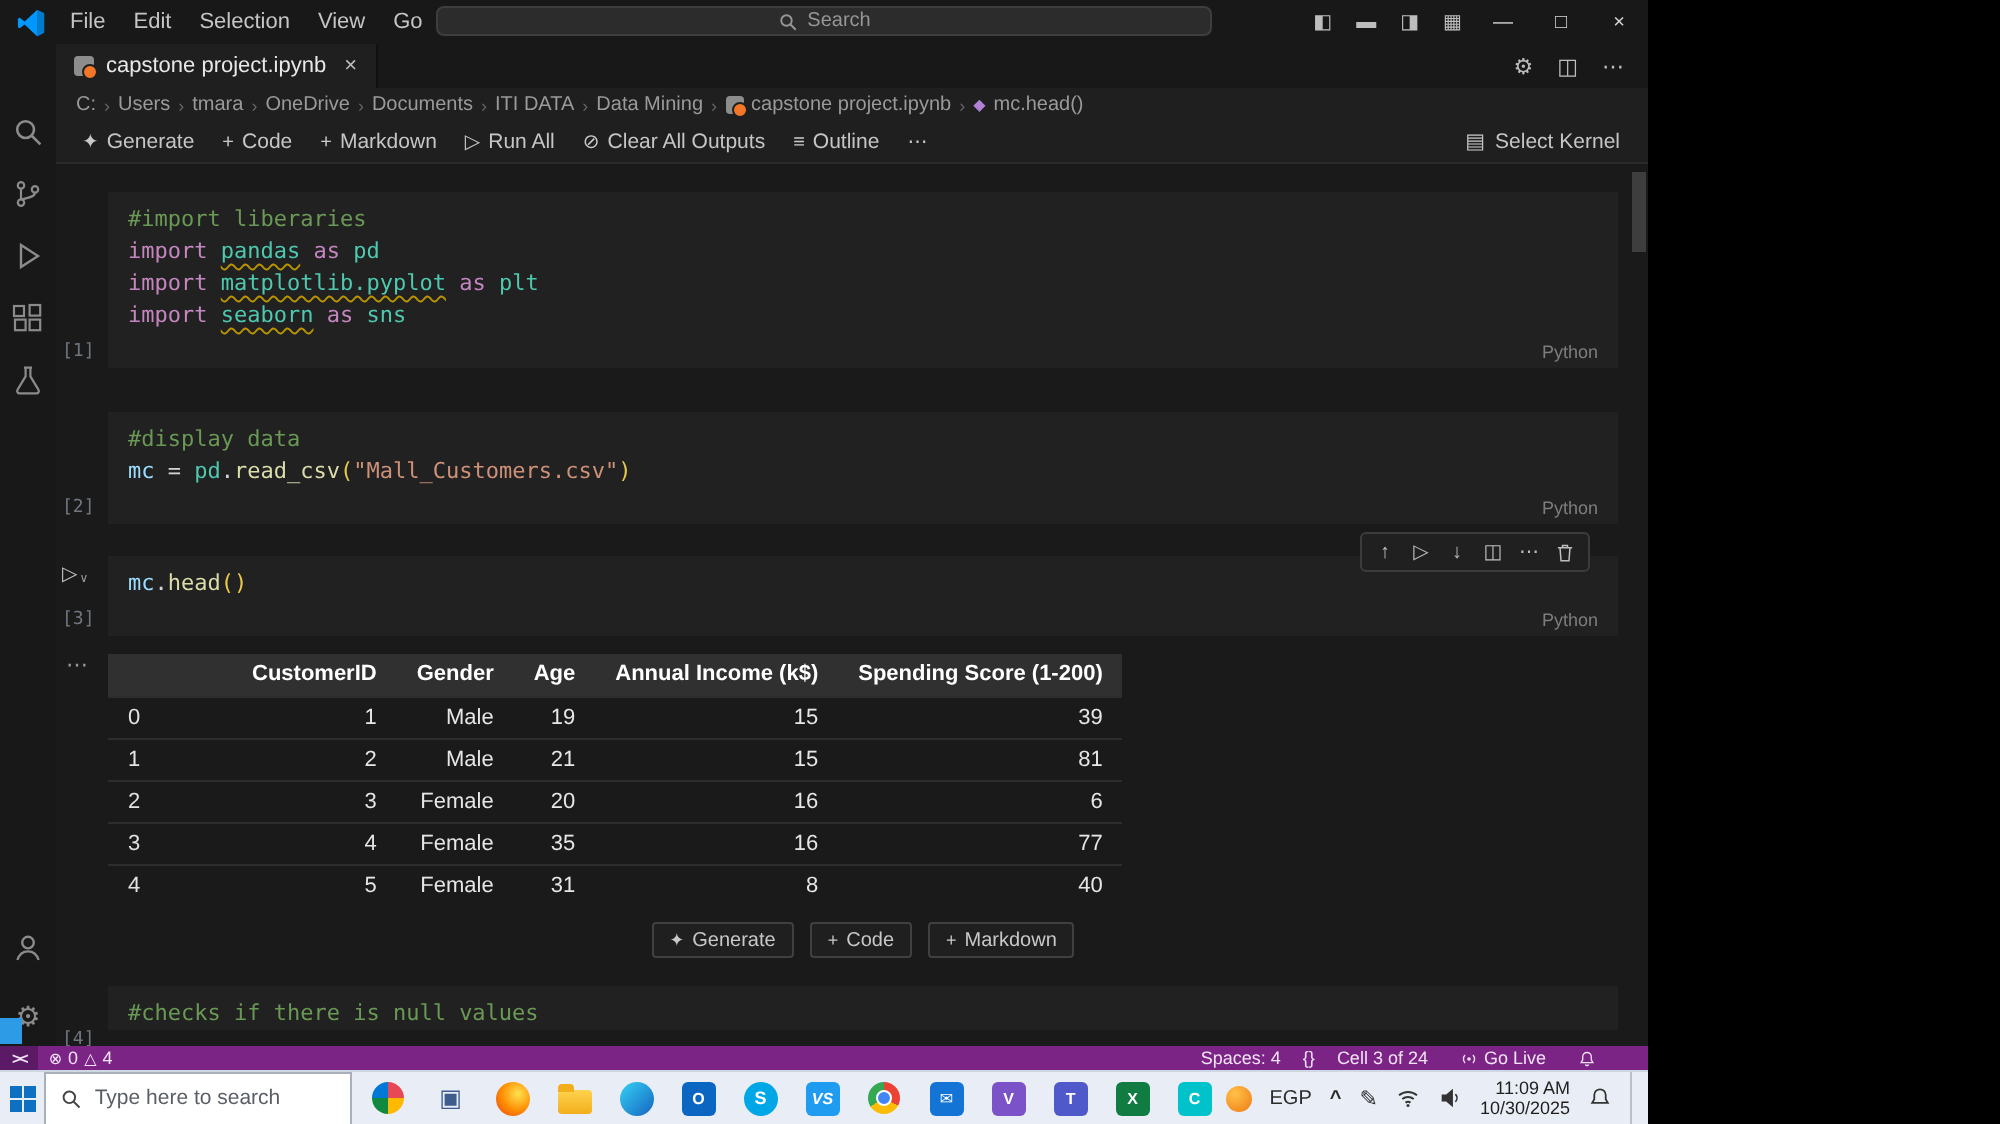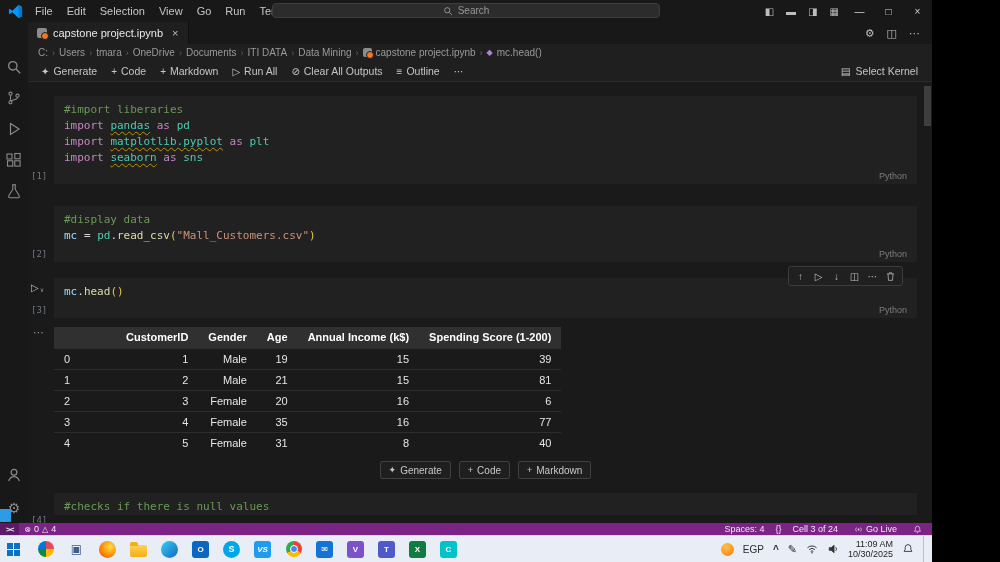--- a/index.html
+++ b/index.html
@@ -1,18 +1,18 @@
 <!DOCTYPE html>
 <html><head>
 <meta charset="utf-8">
 <style>
   *{margin:0;padding:0;box-sizing:border-box}
   html,body{background:#000}
   body{font-family:"Liberation Sans","DejaVu Sans",sans-serif;-webkit-font-smoothing:antialiased}
-  .screen{position:relative;width:932px;height:562px;background:#1a1a1a;overflow:hidden;color:#ccc}
+  .screen{position:relative;width:824px;height:562px;background:#1a1a1a;overflow:hidden;color:#ccc}
 
   
   .titlebar{position:absolute;top:0;left:0;right:0;height:22px;background:#181818;display:flex;align-items:center;font-size:11px;color:#c5c5c5;z-index:10}
   .vslogo{width:15px;height:15px;margin:0 5px 0 8px;flex:none}
   .menus{display:flex}
   .menu-item{padding:0 7px;line-height:22px}
   .nav-arrows{position:absolute;left:278px;top:0;display:flex;gap:13px;line-height:22px;color:#c5c5c5;font-size:11px}
   .cmd{position:absolute;left:50%;top:3px;transform:translateX(-50%);width:388px;height:15px;background:#2c2c2c;border:1px solid #3e3e3e;border-radius:4px;display:flex;align-items:center;justify-content:center;gap:5px;font-size:10px;color:#969696}
   .cmd svg{width:10px;height:10px}
   .tb-right{position:absolute;right:0;top:0;height:22px;display:flex;align-items:center}
@@ -82,21 +82,21 @@
   .addbtn .ico{font-size:9px}
 
   
   .vthumb{position:absolute;right:1px;top:86px;width:7px;height:40px;background:#3e3e3e;z-index:7}
 
   
   .statusbar{position:absolute;left:0;right:0;top:523px;height:12px;background:#7b2486;display:flex;align-items:center;font-size:9px;color:#f2e4f6;z-index:12}
   .sb-remote{background:#5c1a66;height:100%;display:flex;align-items:center;padding:0 6px;font-weight:700;font-size:8px;letter-spacing:-1px}
   .sb-item{display:flex;align-items:center;gap:3px;padding:0 5px}
   .sb-ic{font-size:8px}
-  .sb-right{margin-left:auto;display:flex;align-items:center;gap:11px;padding-right:10px}
+  .sb-right{margin-left:auto;display:flex;align-items:center;gap:11px;padding-right:26px}
   .sb-right svg{width:9px;height:9px;display:block}
 
   
   .taskbar{position:absolute;left:0;right:0;bottom:0;height:27px;background:#e9eef6;border-top:1px solid #cfd7e2;display:flex;align-items:center;color:#333;z-index:15}
   .startbtn{width:27px;height:27px;display:flex;align-items:center;justify-content:center}
   .winlogo{display:grid;grid-template-columns:6px 6px;grid-template-rows:6px 6px;gap:1px}
   .winlogo i{background:#0e70c0}
   .tsearch{width:182px;height:27px;background:#fff;border:1px solid #a9b0bc;display:flex;align-items:center;gap:6px;padding:0 7px;font-size:10.5px;color:#5a5f66}
   .tsearch svg{width:11px;height:11px;flex:none;color:#444}
   .apps{display:flex;align-items:center;margin-left:3px}
@@ -467,20 +467,27 @@
 
   <div class="taskbar">
     <span class="startbtn">
       <span class="winlogo">
           <i></i>
           <i></i>
           <i></i>
           <i></i>
         </span>
     </span>
+    <div class="tsearch">
+      <svg viewBox="0 0 16 16" fill="none" stroke="currentColor" stroke-width="1.4">
+          <circle cx="6.8" cy="6.8" r="4.2"></circle>
+          <path d="M10 10l4.2 4.2"></path>
+        </svg>
+      <span>Type here to search</span>
+    </div>
     <div class="apps" id="apps">
         <span class="app">
           <span class="pinwheel"></span>
         </span>
         <span class="app">
           <span class="glyphic" style="color: rgb(63, 93, 140);">▣</span>
         </span>
         <span class="app">
           <span class="circle" style="background: radial-gradient(circle at 65% 35%, rgb(255, 225, 77), rgb(255, 138, 0) 55%, rgb(230, 65, 30));"></span>
         </span>

